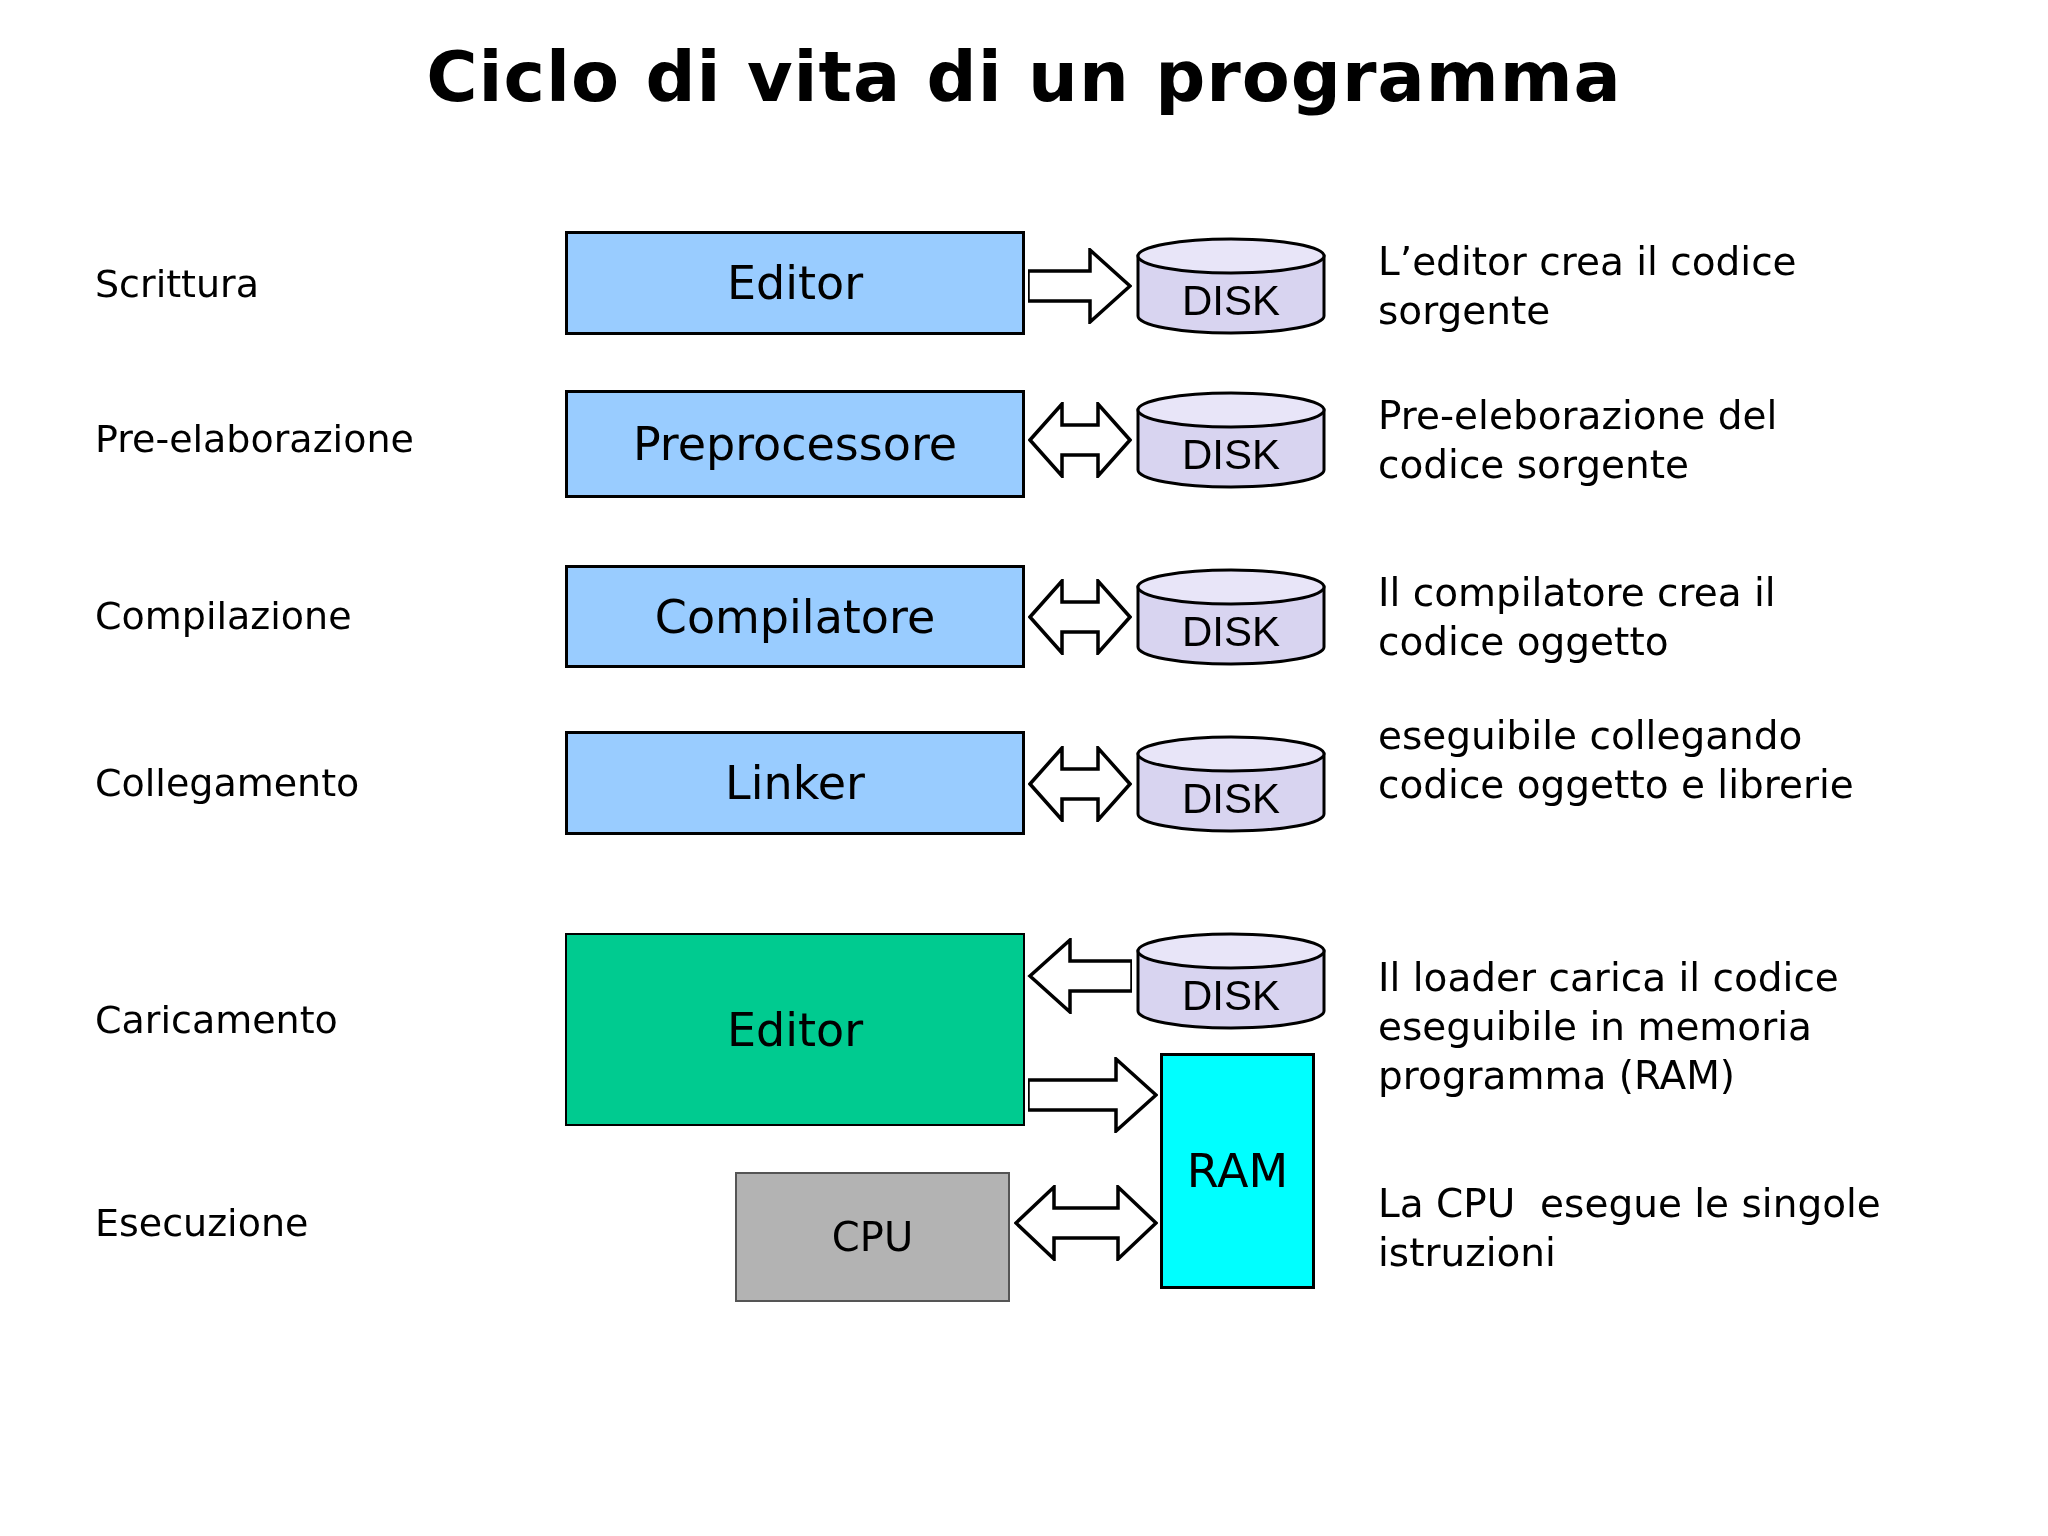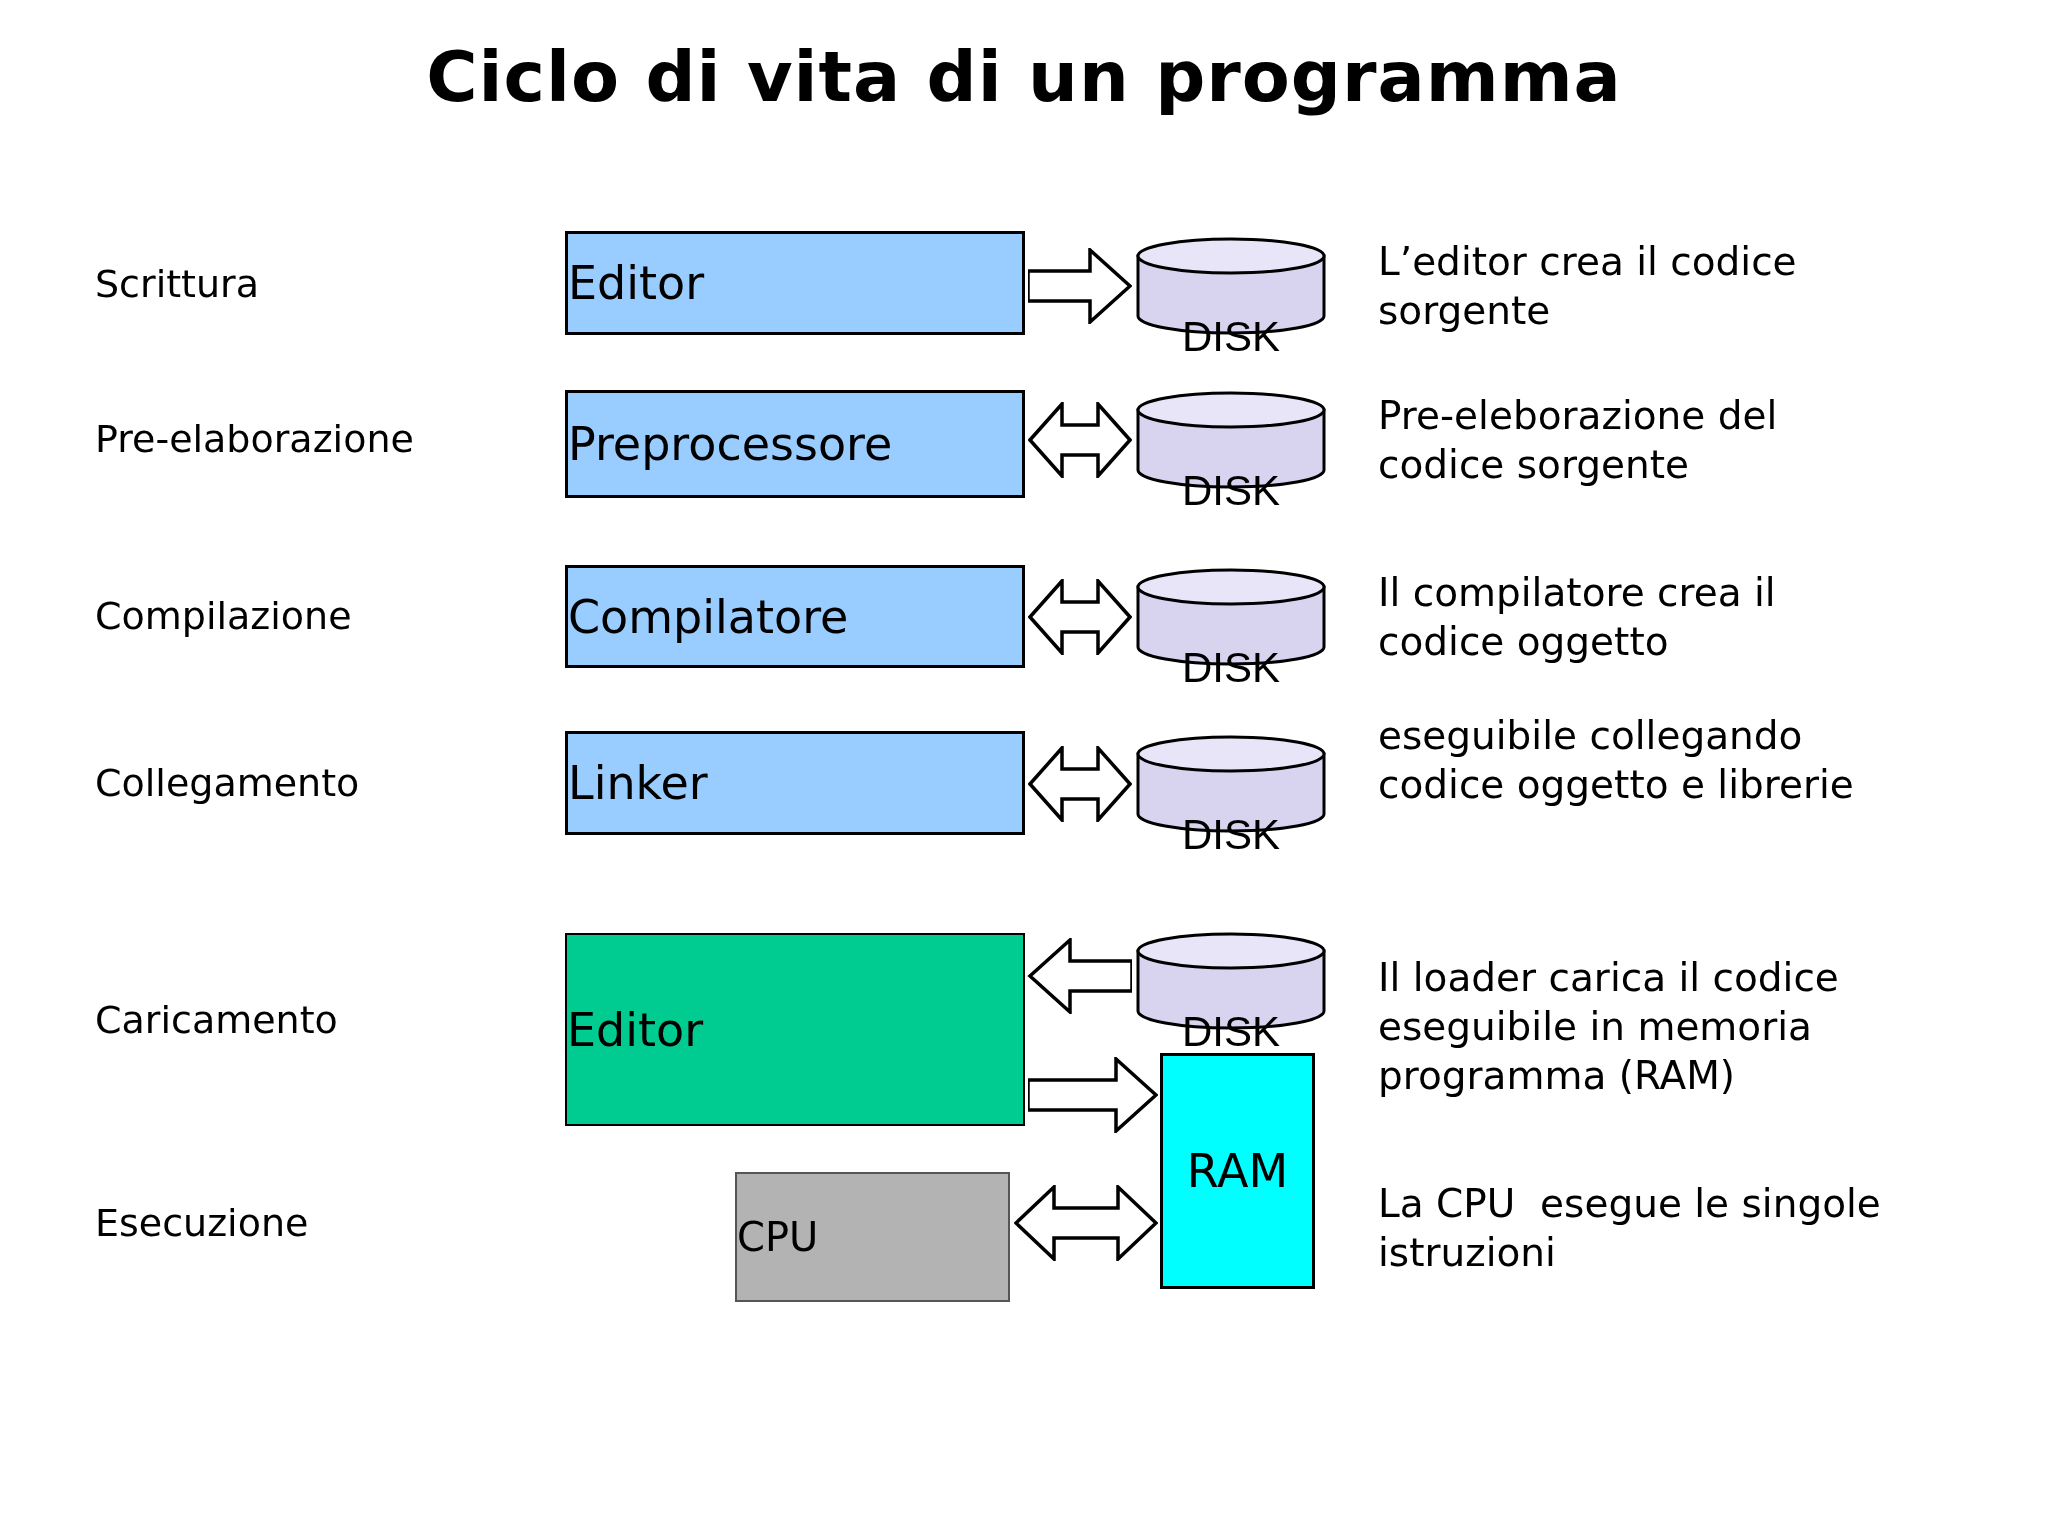--- a/index.html
+++ b/index.html
@@ -20,21 +20,21 @@
   .phase-label{
     position:absolute;left:95px;
     font-size:38px;line-height:48px;
     white-space:nowrap;
   }
   .proc-box{
     position:absolute;left:565px;width:460px;
     background:var(--process-box,#99CCFF);
     border:3px solid var(--outline,#000);
     box-sizing:border-box;
-    display:flex;align-items:center;
+    display:flex;align-items:center;justify-content:center;
     font-size:46px;
   }
   .proc-box.loader{
     background:var(--loader-box,#00CB90);
     border-width:2px;
   }
   .proc-box.cpu{
     left:735px;width:275px;
     background:var(--cpu-box,#B3B3B3);
     border:2px solid #555;
@@ -50,21 +50,20 @@
   }
   .disk{
     position:absolute;left:1135px;width:192px;height:102px;
   }
   .disk svg{position:absolute;inset:0;}
   .disk-label{
     position:absolute;left:0;top:34px;width:192px;height:64px;
     display:flex;align-items:center;justify-content:center;
     font-family:"Liberation Sans",sans-serif;
     font-size:42px;
-    margin-top:36px;
   }
   .flow-arrow{position:absolute;}
   .flow-arrow polygon{
     fill:var(--arrow-fill,#fff);
     stroke:var(--outline,#000);
     stroke-width:3.5;
     stroke-linejoin:miter;
   }
   .desc{
     position:absolute;left:1378px;

